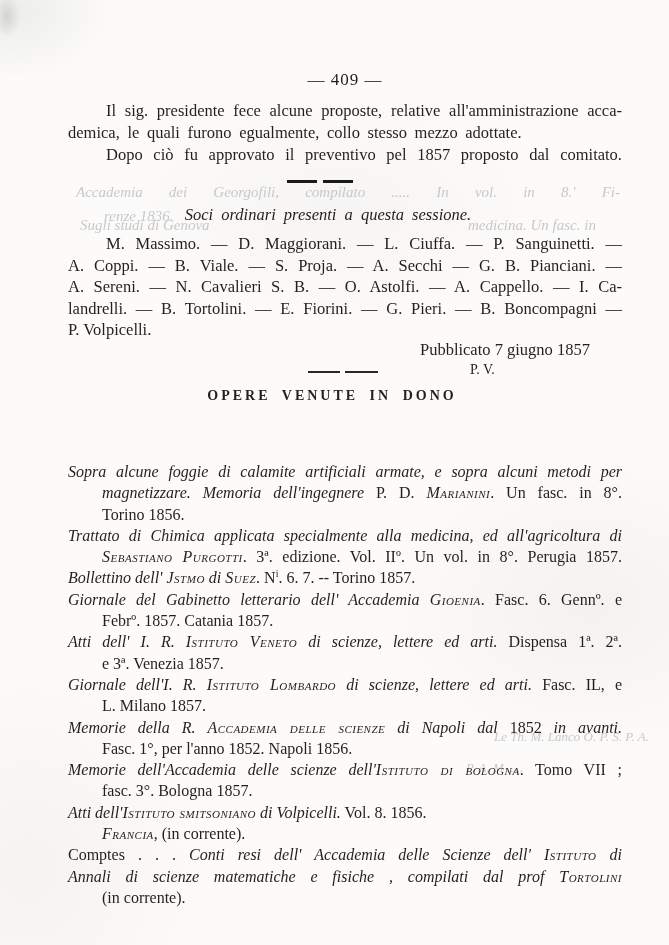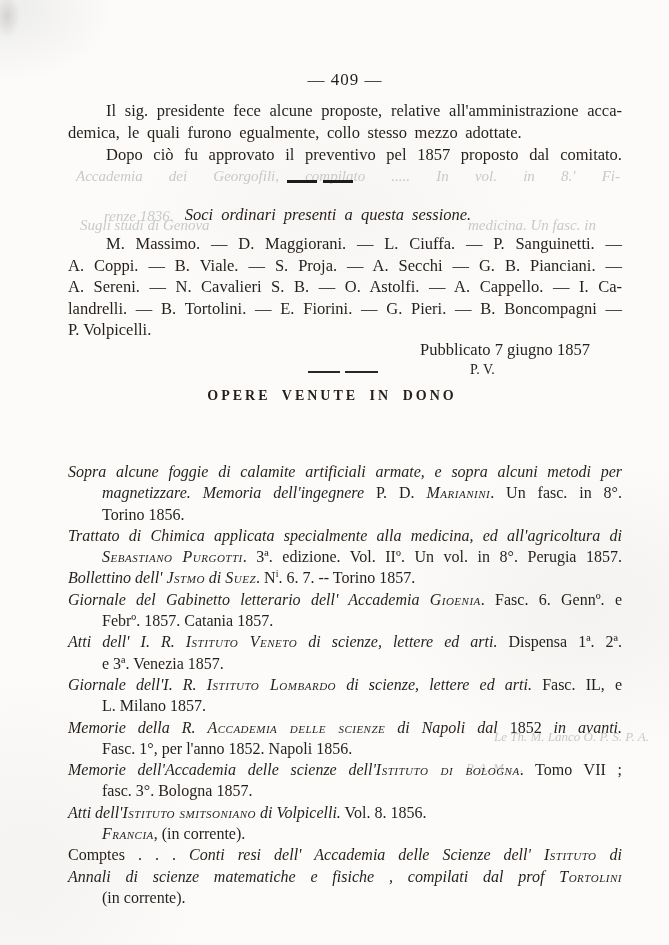--- a/index.html
+++ b/index.html
@@ -11,21 +11,21 @@
       radial-gradient(ellipse 180px 120px at 1% 1%, #ececea 0%, rgba(236,236,234,0) 60%),
       radial-gradient(ellipse 300px 220px at 88% 64%, #f3f2f0 0%, rgba(243,242,240,0) 70%),
       radial-gradient(ellipse 260px 300px at 4% 92%, #f4f3f1 0%, rgba(244,243,241,0) 70%),
       radial-gradient(ellipse 300px 160px at 50% 22%, #f6f5f3 0%, rgba(246,245,243,0) 75%),
       #fcfbfa;
   }
   .ghost{
     position:absolute;color:#c6c9cb;font-style:italic;font-size:15px;
     filter:blur(0.4px);white-space:nowrap;z-index:1;
   }
-  .ghost.jlast{white-space:normal;}
+  .ghost.jlast{white-space:normal;margin-top:16px;}
   .g1{top:168px;left:76px;width:544px;}
   .g2{top:208px;left:104px;font-family:Liberation Serif, serif;}
   .g3a{top:217px;left:80px;}
   .g3b{top:217px;left:468px;}
   .g4{top:729px;left:494px;font-size:13px;}
   .g5{top:760px;left:466px;font-size:13px;}
   .corner-smudge{
     position:absolute;top:-6px;left:-6px;width:26px;height:44px;
     background:radial-gradient(#d4d3d1, rgba(212,211,209,0) 70%);z-index:1;
   }

